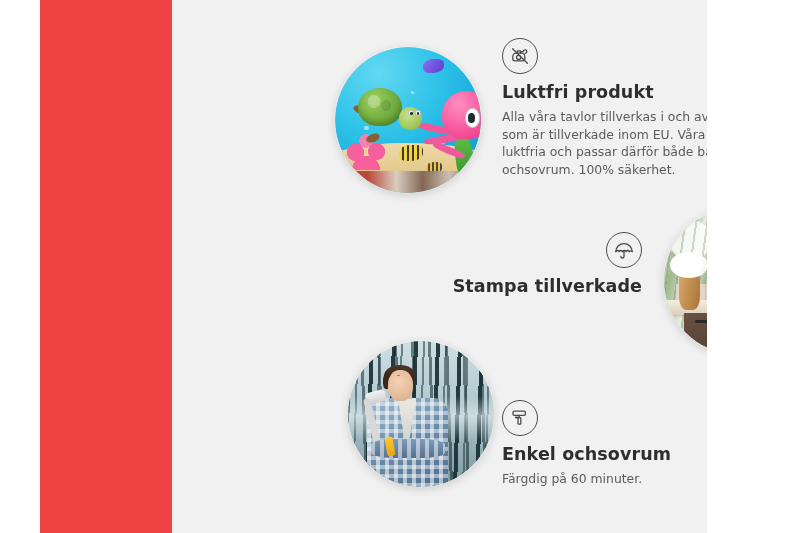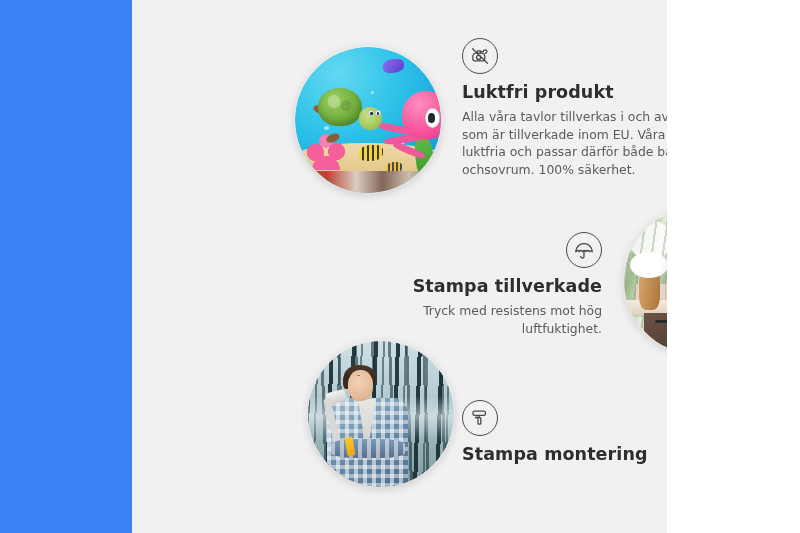--- a/index.html
+++ b/index.html
@@ -11,21 +11,22 @@
     width: 800px;
     height: 533px;
     overflow: hidden;
     font-family: "DejaVu Sans", "Liberation Sans", sans-serif;
   }
 
   #stage {
     position: relative;
     width: 644px;
     height: 533px;
-    background: #3b82f6;
+    background: #ef4444;
+    margin-left: 40px;
   }
 
   
   .panel {
     position: absolute;
     left: 132px;
     top: 0;
     width: 535px;
     height: 533px;
     background: #f1f1f1;
@@ -418,31 +419,31 @@
           <svg width="24" height="24" viewBox="0 0 24 24" fill="none" stroke="#4a4a4a" stroke-width="1.3" stroke-linecap="round" stroke-linejoin="round">
             <path d="M3.8 13.6c0-4.5 3.7-8 8.2-8s8.2 3.5 8.2 8"></path>
             <path d="M3.8 13.6c1-1.5 2.4-1.5 3.4 0 1-1.5 2.4-1.5 3.4 0"></path>
             <path d="M10.6 13.6c1-1.5 2.4-1.5 3.4 0 1-1.5 2.4-1.5 3.4 0"></path>
             <path d="M17.4 13.6c.5-.8 1.3-1.2 2.8 0"></path>
             <path d="M12 13.2v5.2c0 .9-.7 1.6-1.6 1.6s-1.6-.7-1.6-1.6"></path>
           </svg>
         </div>
       </div>
       <h2>Stampa tillverkade</h2>
-      <p>Tryck med resistens mot hög luftfuktighet.</p>
     </div>
 
     <div class="feature" id="feature-assembly">
       <div class="icon-wrap">
         <div class="icon-circle">
           <svg width="24" height="24" viewBox="0 0 24 24" fill="none" stroke="#4a4a4a" stroke-width="1.3" stroke-linecap="round" stroke-linejoin="round">
             <rect x="5" y="5.2" width="12.4" height="4.2" rx="1.3"></rect>
             <path d="M11.2 9.4v2.1h-3.6"></path>
             <path d="M7.6 11.5h1.6"></path>
             <rect x="10" y="11.6" width="2.8" height="6.6" rx=".7"></rect>
           </svg>
         </div>
       </div>
-      <h2>Stampa montering</h2>
+      <h2>Enkel ochsovrum</h2>
+      <p>Färgdig på 60 minuter.</p>
     </div>
 
   </div>
 </div>
 
 </body></html>

